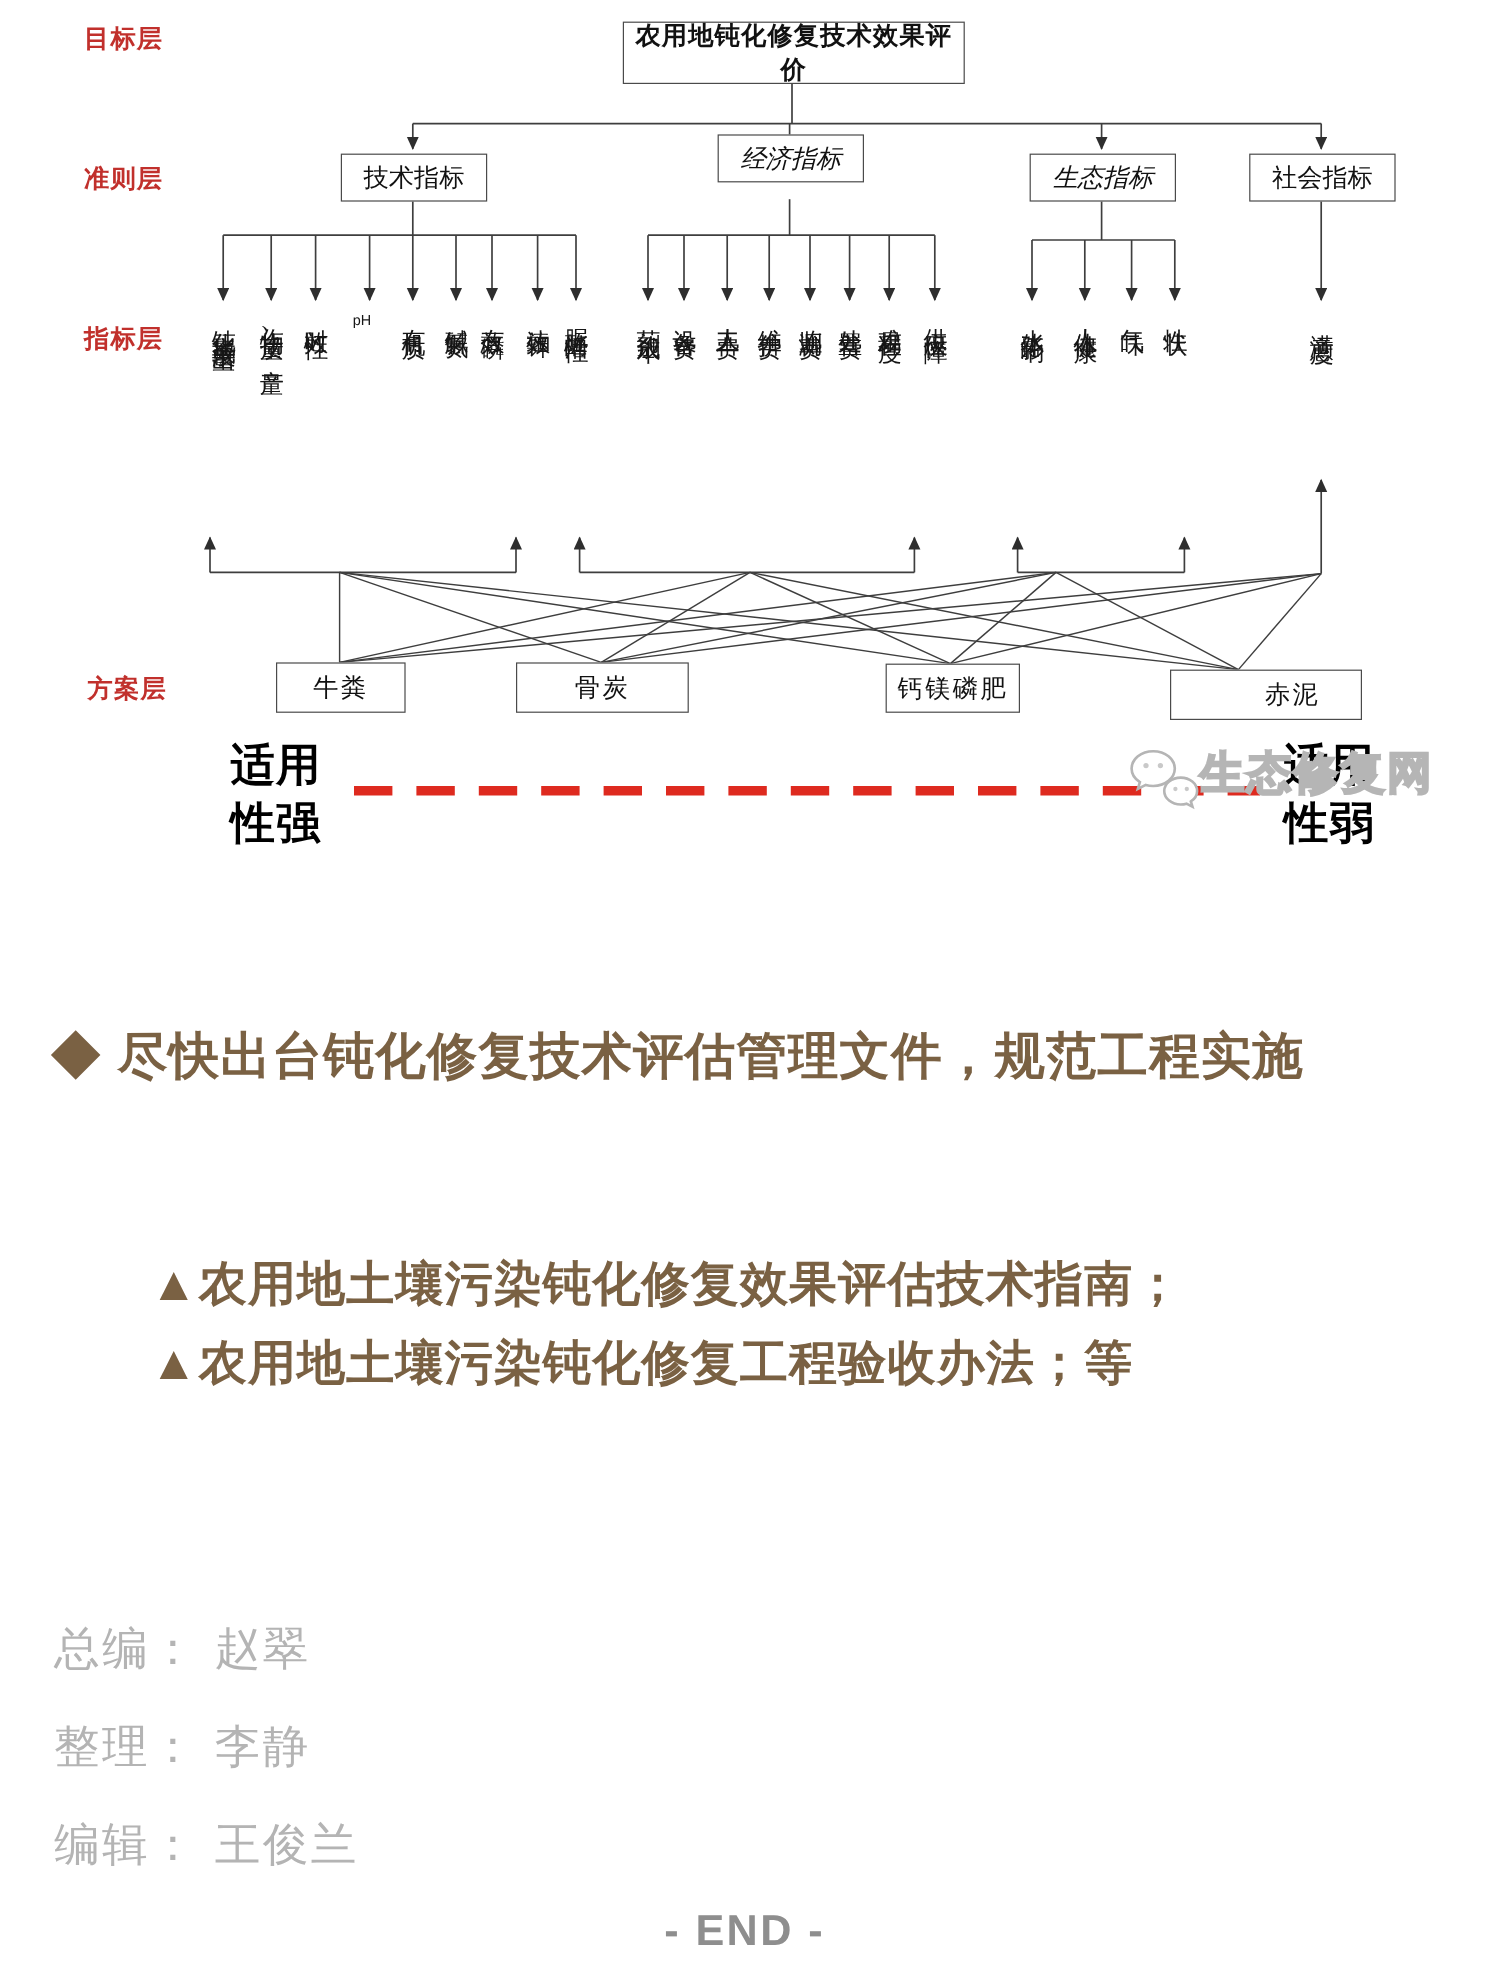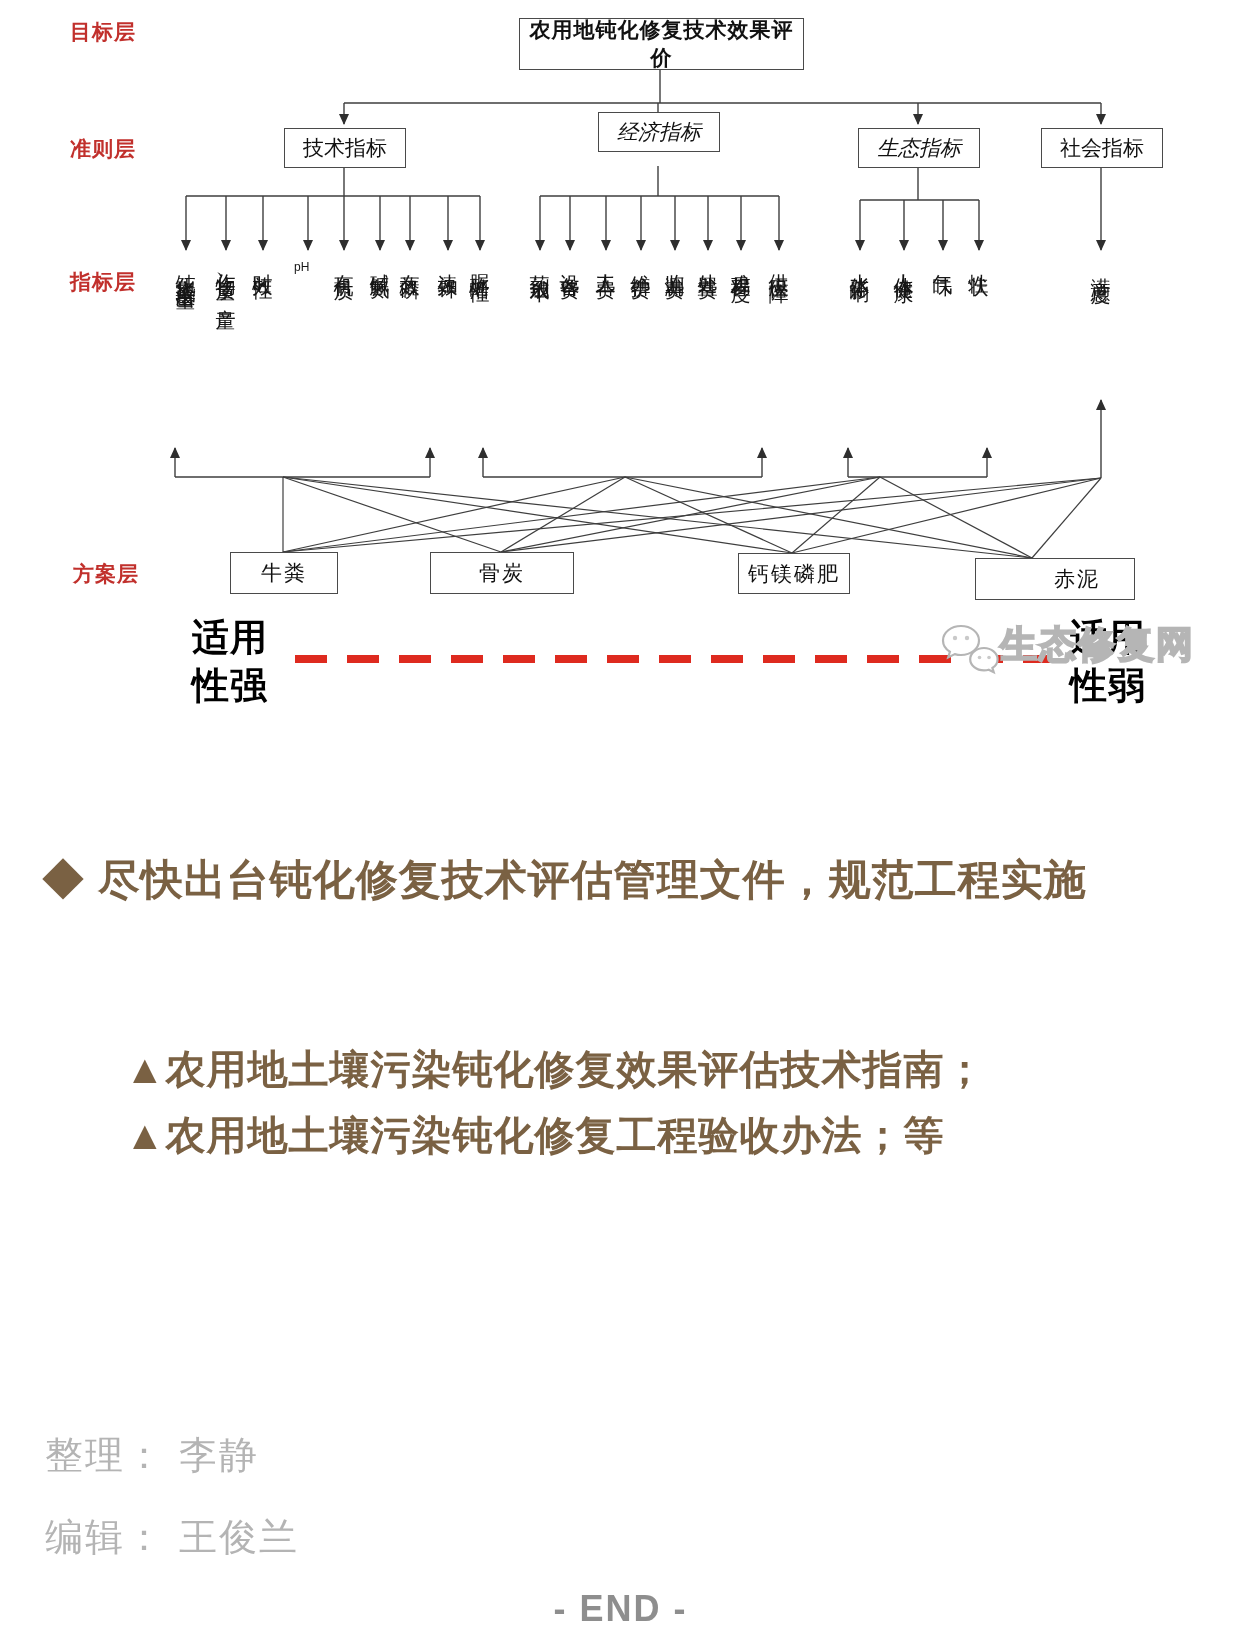--- a/index.html
+++ b/index.html
@@ -184,20 +184,23 @@
       </g>
     </svg>
     <span id="wm-text">生态修复网</span>
   </div>
 
   <div class="heading">◆ 尽快出台钝化修复技术评估管理文件，规范工程实施</div>
 
   <div class="bullet" style="top:1042px;">▲农用地土壤污染钝化修复效果评估技术指南；</div>
   <div class="bullet" style="top:1108px;">▲农用地土壤污染钝化修复工程验收办法；等</div>
 
+  <div class="credit" style="top:1349px;">
+    <span>总编：</span><span class="val">赵翠</span>
+  </div>
   <div class="credit" style="top:1430px;">
     <span>整理：</span><span class="val">李静</span>
   </div>
   <div class="credit" style="top:1512px;">
     <span>编辑：</span><span class="val">王俊兰</span>
   </div>
 
   <div class="end-marker">- END -</div>
 
 </div>

